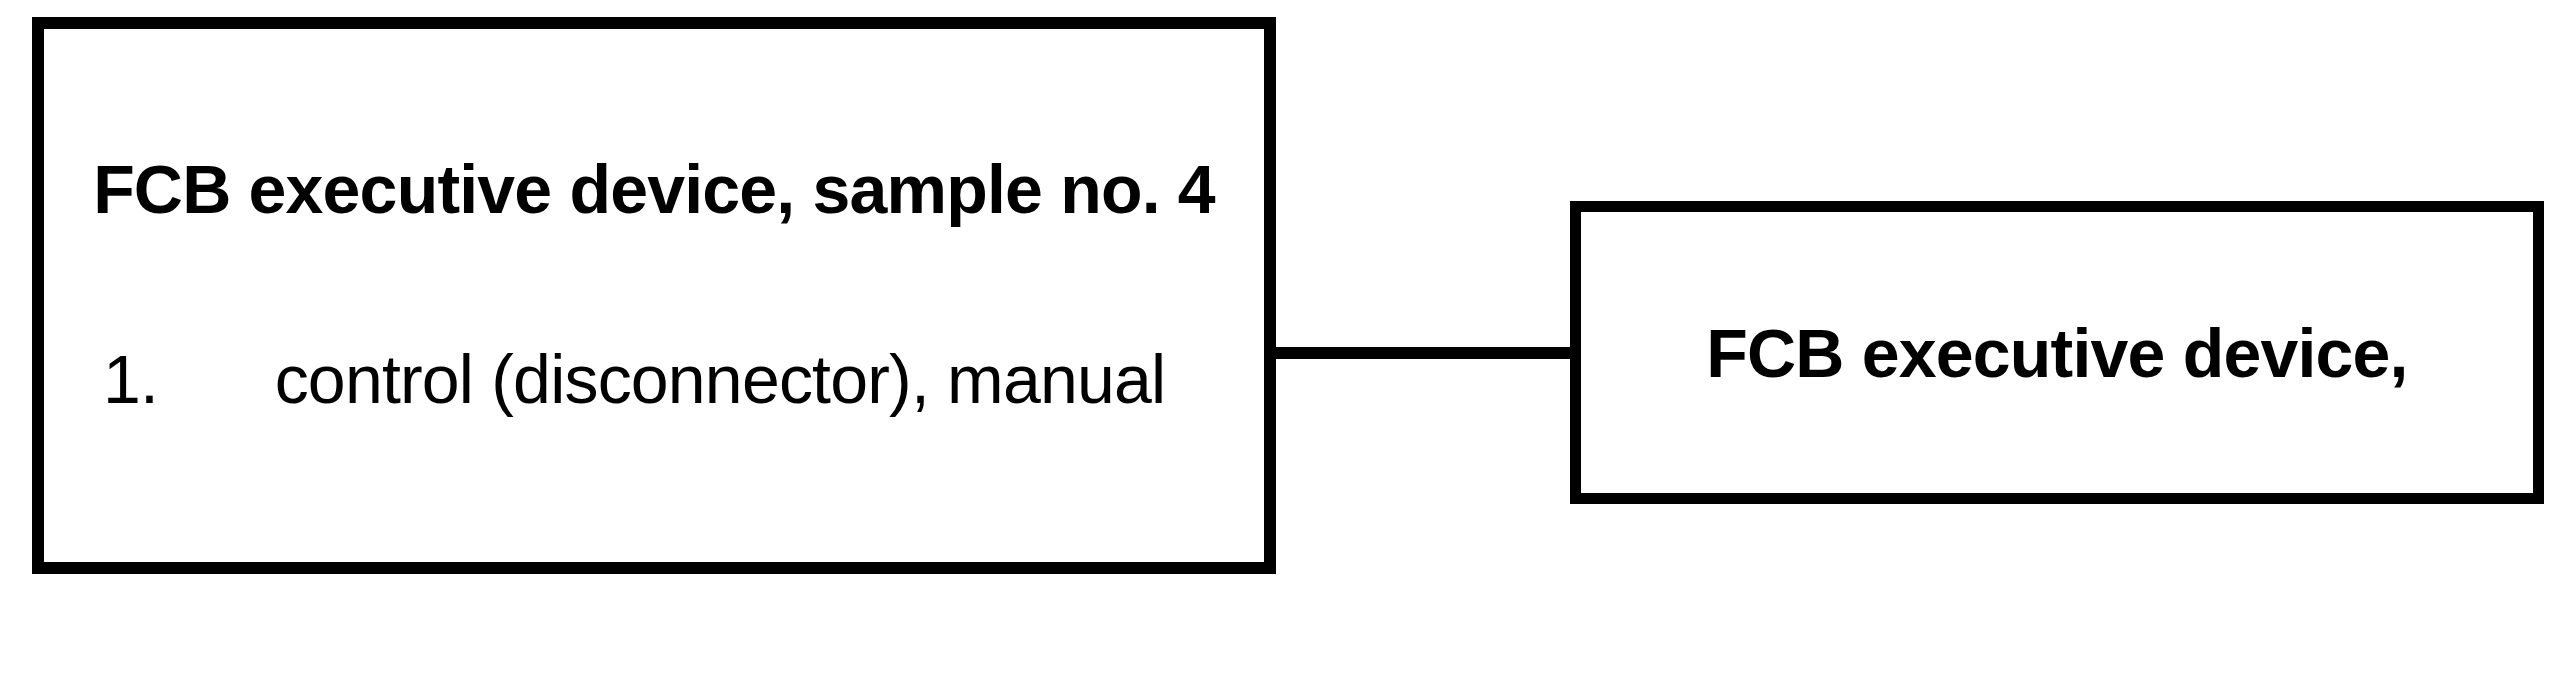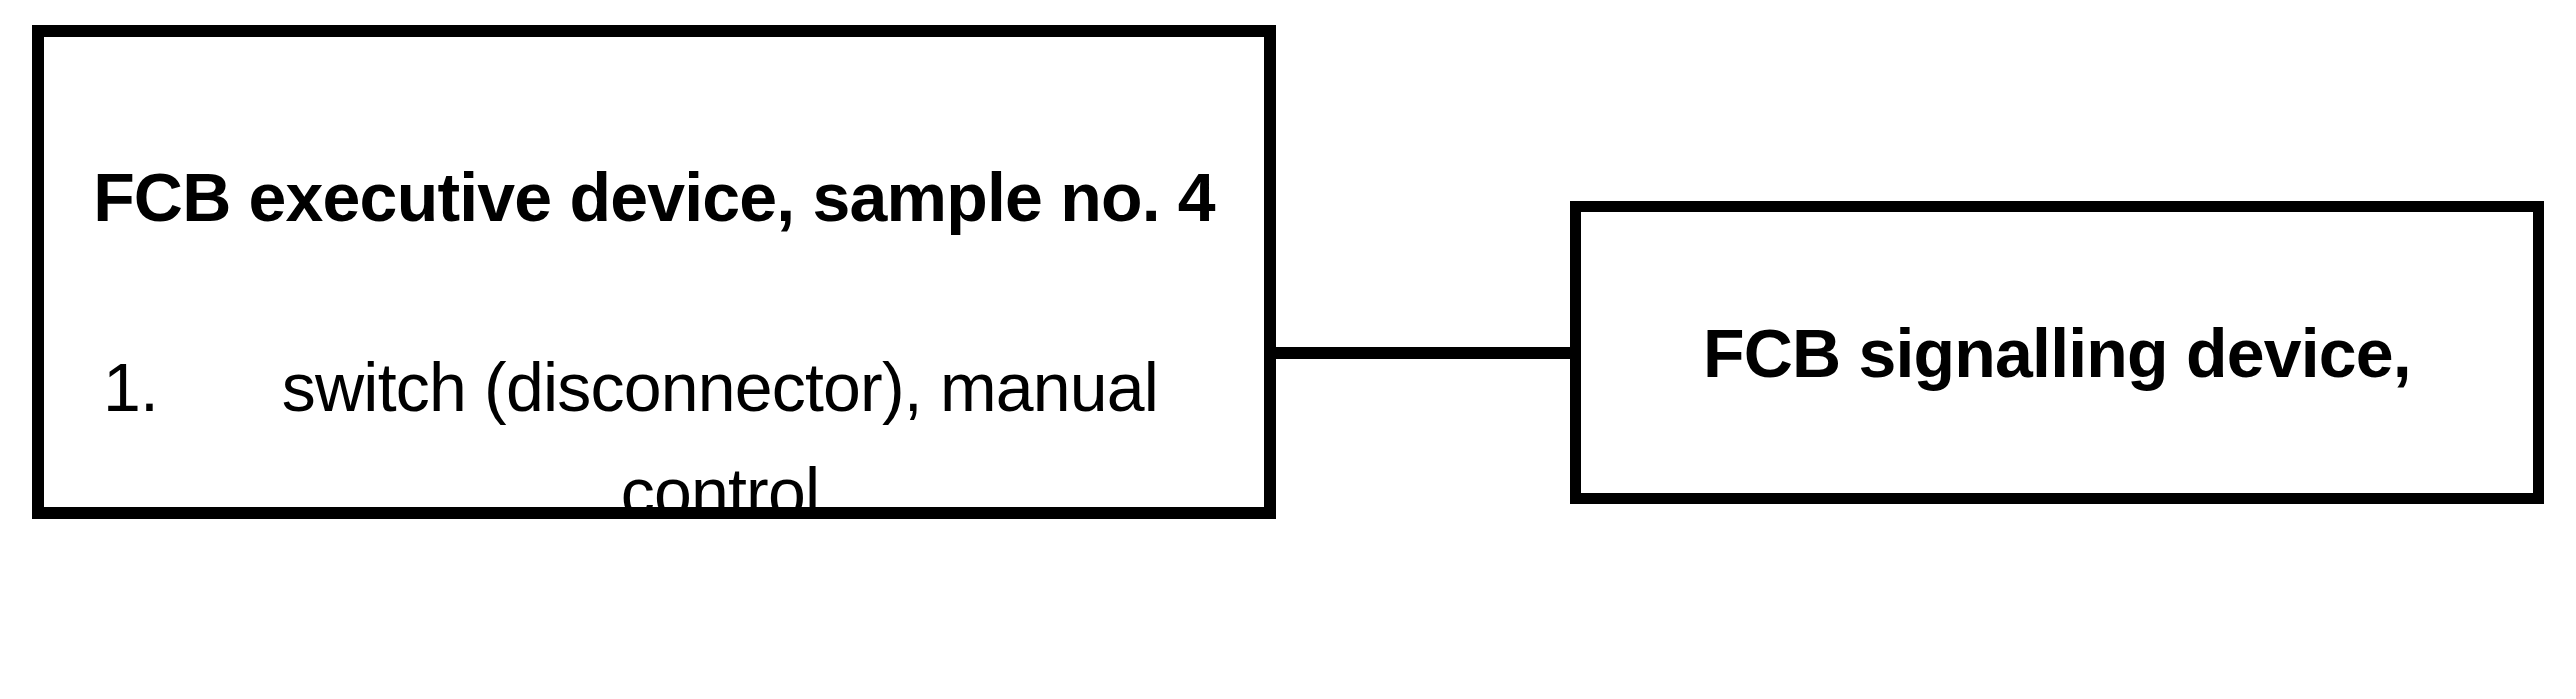--- a/index.html
+++ b/index.html
@@ -31,23 +31,23 @@
 
   .node-box {
     position: absolute;
     box-sizing: border-box;
     background: #ffffff;
   }
 
   
   .left-box {
     left: 32px;
-    top: 25px;
+    top: 17px;
     width: 1244px;
-    height: 494px;
+    height: 557px;
     border: 12.7px solid #000000;
   }
   .left-title {
     margin-top: 117px;
     padding: 0 32px;
     text-align: center;
     font-weight: bold;
     font-size: 68px;
     line-height: 87px;
     letter-spacing: -0.8px;
@@ -97,26 +97,25 @@
 
 <div class="canvas">
 
   <div class="connector"></div>
 
   <div class="node-box left-box">
     <div class="left-title">FCB executive device, sample no. 4</div>
     <div class="list-item">
       <span class="list-number">1.</span>
       <span class="list-text">
-        <span>switch (disconnector), manual</span><br>
-        <span>control</span>
+        <span>control (disconnector), manual</span><br>
       </span>
     </div>
   </div>
 
   <div class="node-box right-box">
     <div class="right-label">
-      <span>FCB signalling device,</span><br>
+      <span>FCB executive device,</span><br>
     </div>
   </div>
 
 </div>
 
 
 </body></html>

